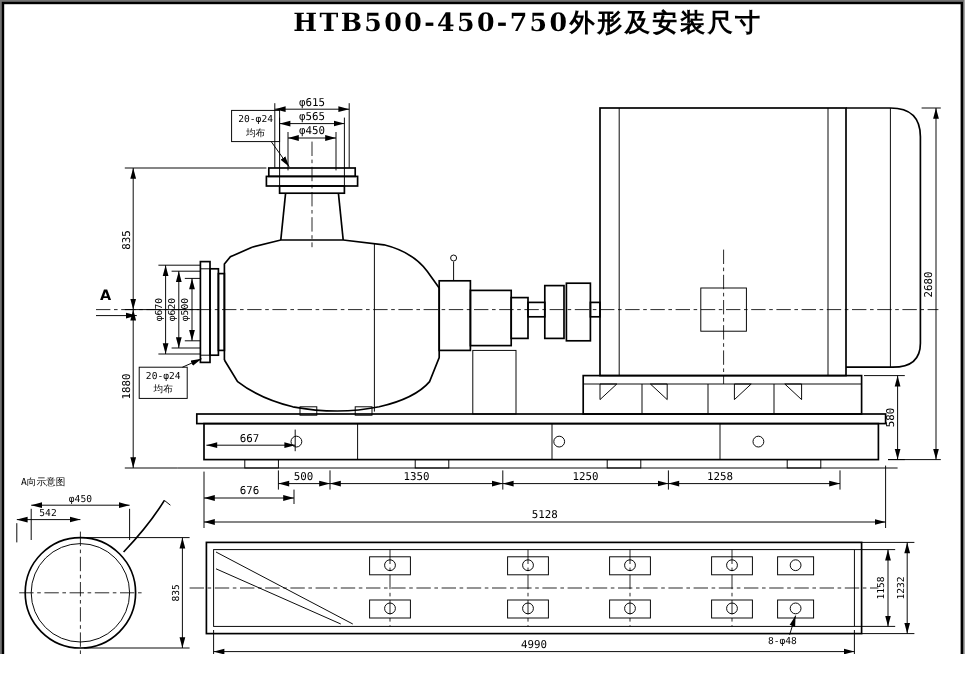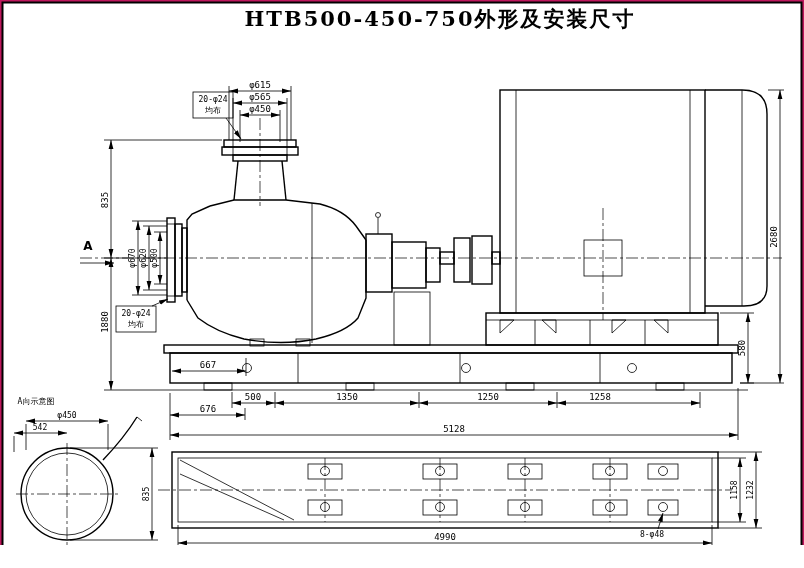--- a/index.html
+++ b/index.html
@@ -1,16 +1,16 @@
 <!DOCTYPE html>
 <html><head>
 <meta charset="utf-8">
 <style>
   html,body{margin:0;padding:0;background:#fff;}
-  .page{width:804px;height:545px;position:relative;background:#be185d;overflow:hidden;}
+  .page{width:804px;height:545px;position:relative;background:#737373;overflow:hidden;}
   svg{display:block;}
   .ol{fill:none;stroke:#000;stroke-width:1.4;stroke-linejoin:miter;}
   .tl{fill:none;stroke:#000;stroke-width:0.8;}
   .dl{fill:none;stroke:#000;stroke-width:0.8;}
   .cl{fill:none;stroke:#000;stroke-width:0.7;stroke-dasharray:12 3 3 3;}
   .dim{font-family:"DejaVu Sans Mono",monospace;font-size:9px;fill:#000;text-anchor:middle;}
   .cal{font-family:"DejaVu Sans Mono",monospace;font-size:8px;fill:#000;text-anchor:middle;}
   .ttl{font-family:"DejaVu Serif","DejaVu Sans",serif;font-size:21px;font-weight:bold;letter-spacing:2px;fill:#000;text-anchor:middle;}
   .avw{font-family:"DejaVu Sans",sans-serif;font-size:12px;font-weight:bold;fill:#000;text-anchor:middle;}
 </style>

